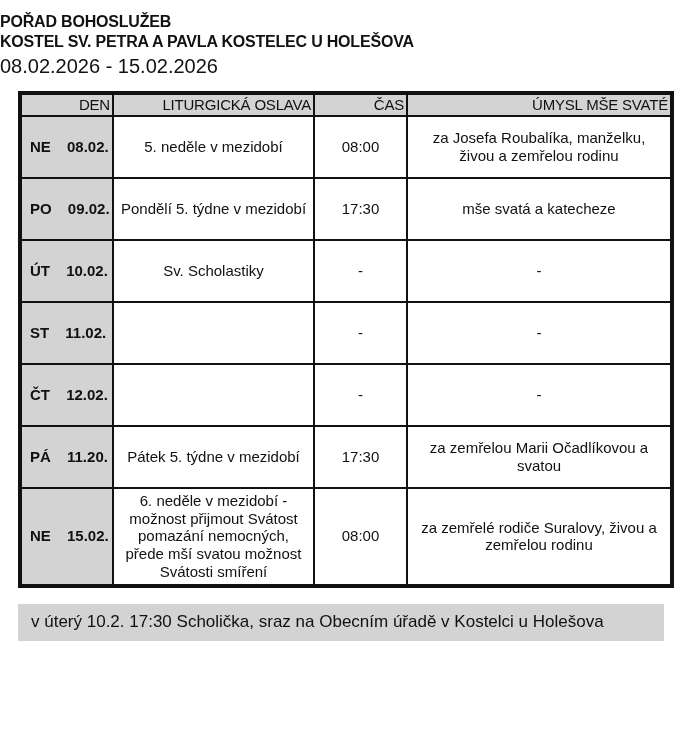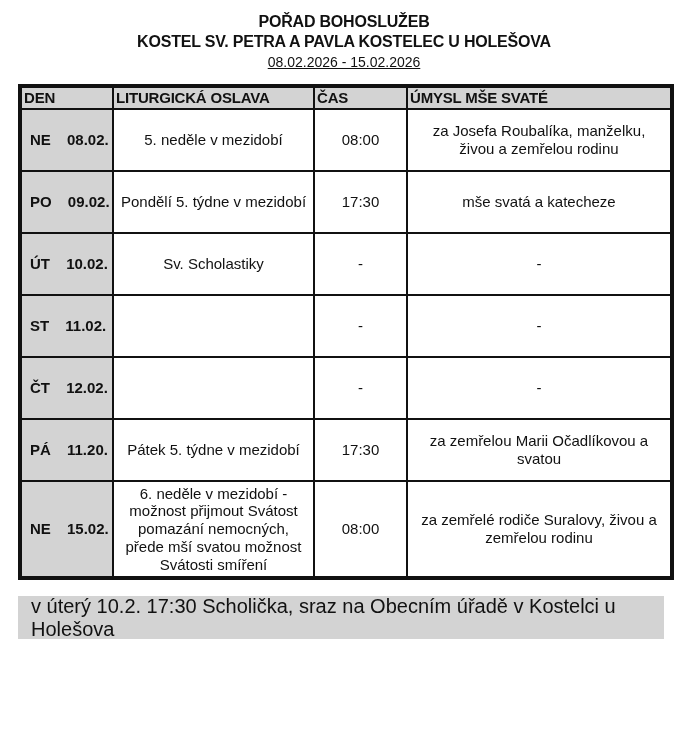--- a/index.html
+++ b/index.html
@@ -16,55 +16,53 @@
     font-family: "Liberation Sans", "DejaVu Sans", sans-serif;
     color: #111;
     overflow: hidden;
   }
   .page {
     width: 688px;
     height: 749px;
     padding-top: 12px;
   }
   .title-block {
-    text-align: center;
     line-height: 1.22;
   }
   .title-line1, .title-line2 {
     font-size: 16px;
     font-weight: bold;
     letter-spacing: -0.2px;
   }
   .title-line3 {
-    font-size: 14px;
+    font-size: 20px;
     font-weight: normal;
     margin-top: 3px;
-    text-decoration: underline;
   }
   table.schedule-table {
     border-collapse: collapse;
     table-layout: fixed;
     margin-left: 18px;
     margin-top: 13px;
     width: 652px;
     border: 4px solid var(--border-black);
   }
   .schedule-table th,
   .schedule-table td {
     border: 2px solid var(--border-black);
     font-size: 15px;
     line-height: 1.18;
     overflow: hidden;
   }
   .schedule-table th {
     background: var(--cell-gray);
-    font-weight: bold;
+    font-weight: normal;
     height: 22px;
     padding: 1px 2px;
-    text-align: left;
+    text-align: right;
     letter-spacing: -0.2px;
   }
   .schedule-table td {
     height: 62px;
     padding: 3px 6px;
     text-align: center;
     vertical-align: middle;
     background: #ffffff;
   }
   .schedule-table td.day-cell {
@@ -72,26 +70,26 @@
     font-weight: bold;
     text-align: center;
     padding-left: 8px;
     white-space: nowrap;
   }
   .day-abbr { display: inline-block; }
   .day-date { display: inline-block; margin-left: 12px; }
   .footer-note {
     margin: 16px 0 0 18px;
     width: 646px;
-    height: 43px;
+    height: 37px;
     background: var(--cell-gray);
     display: flex;
     align-items: center;
     padding-left: 13px;
-    font-size: 20px;
+    font-size: 17px;
   }
 </style>
 </head>
 <body>
 
 <div class="page">
 
   <div class="title-block">
     <div class="title-line1">POŘAD BOHOSLUŽEB</div>
     <div class="title-line2">KOSTEL SV. PETRA A PAVLA KOSTELEC U HOLEŠOVA</div>

